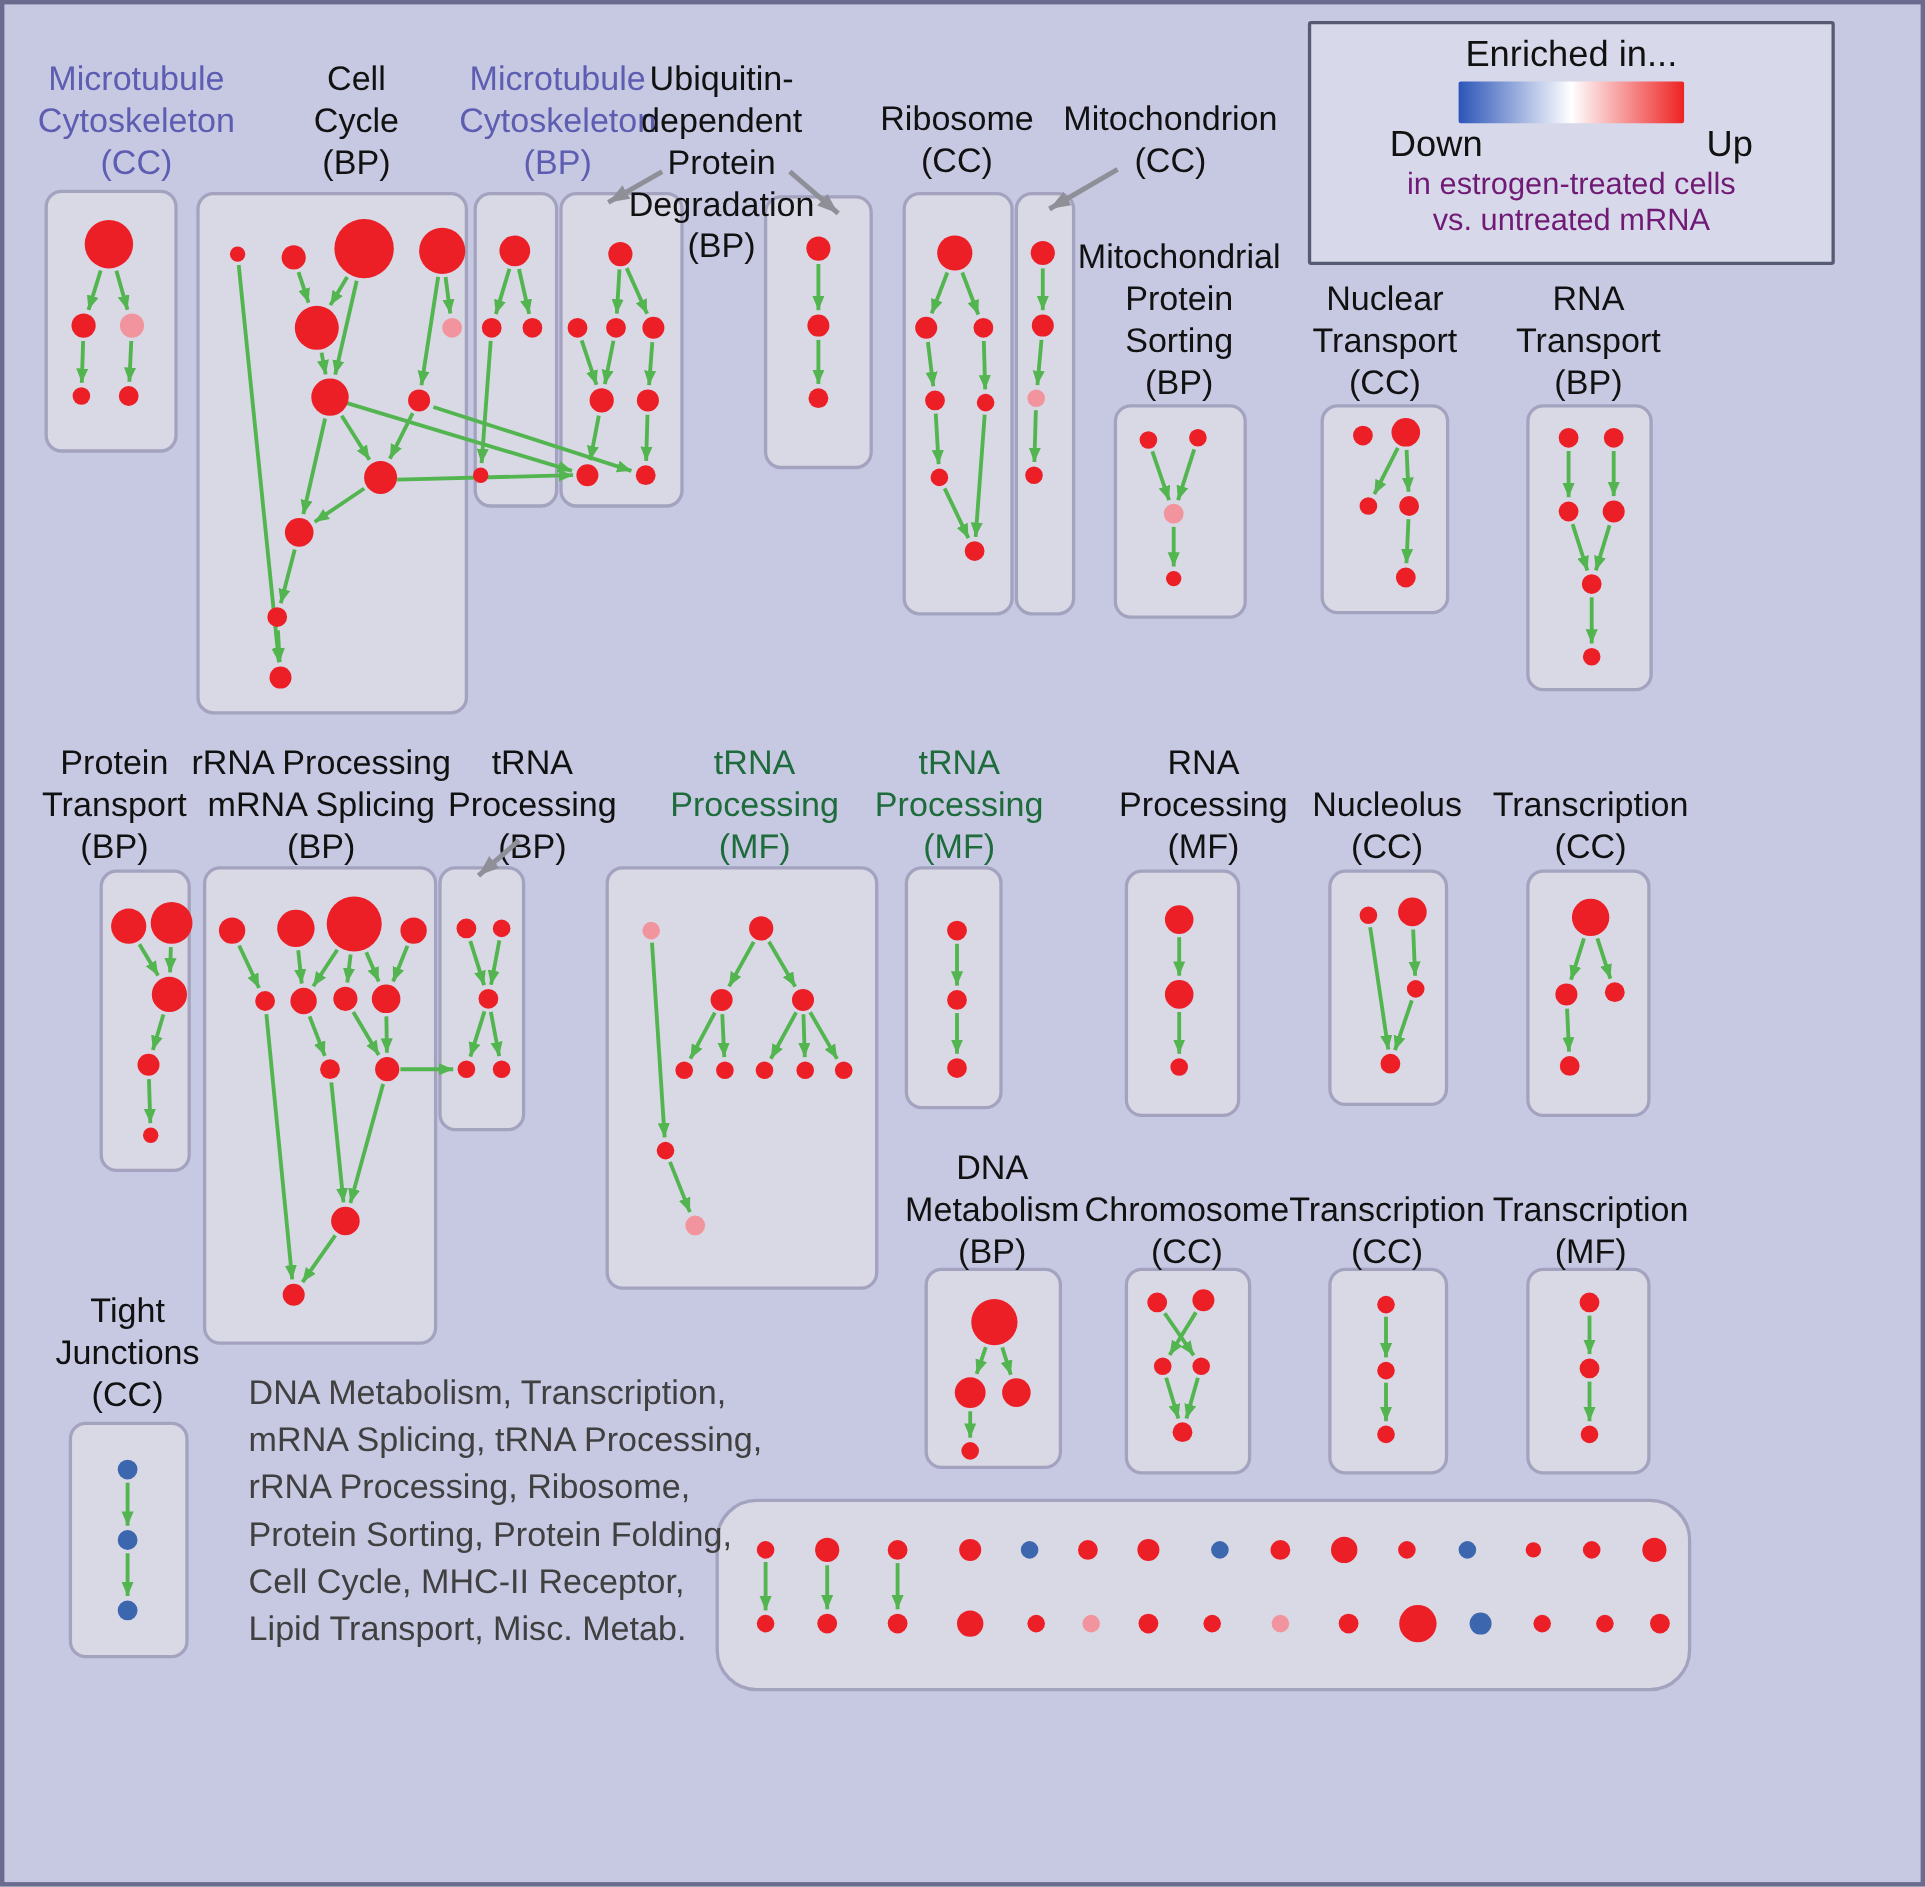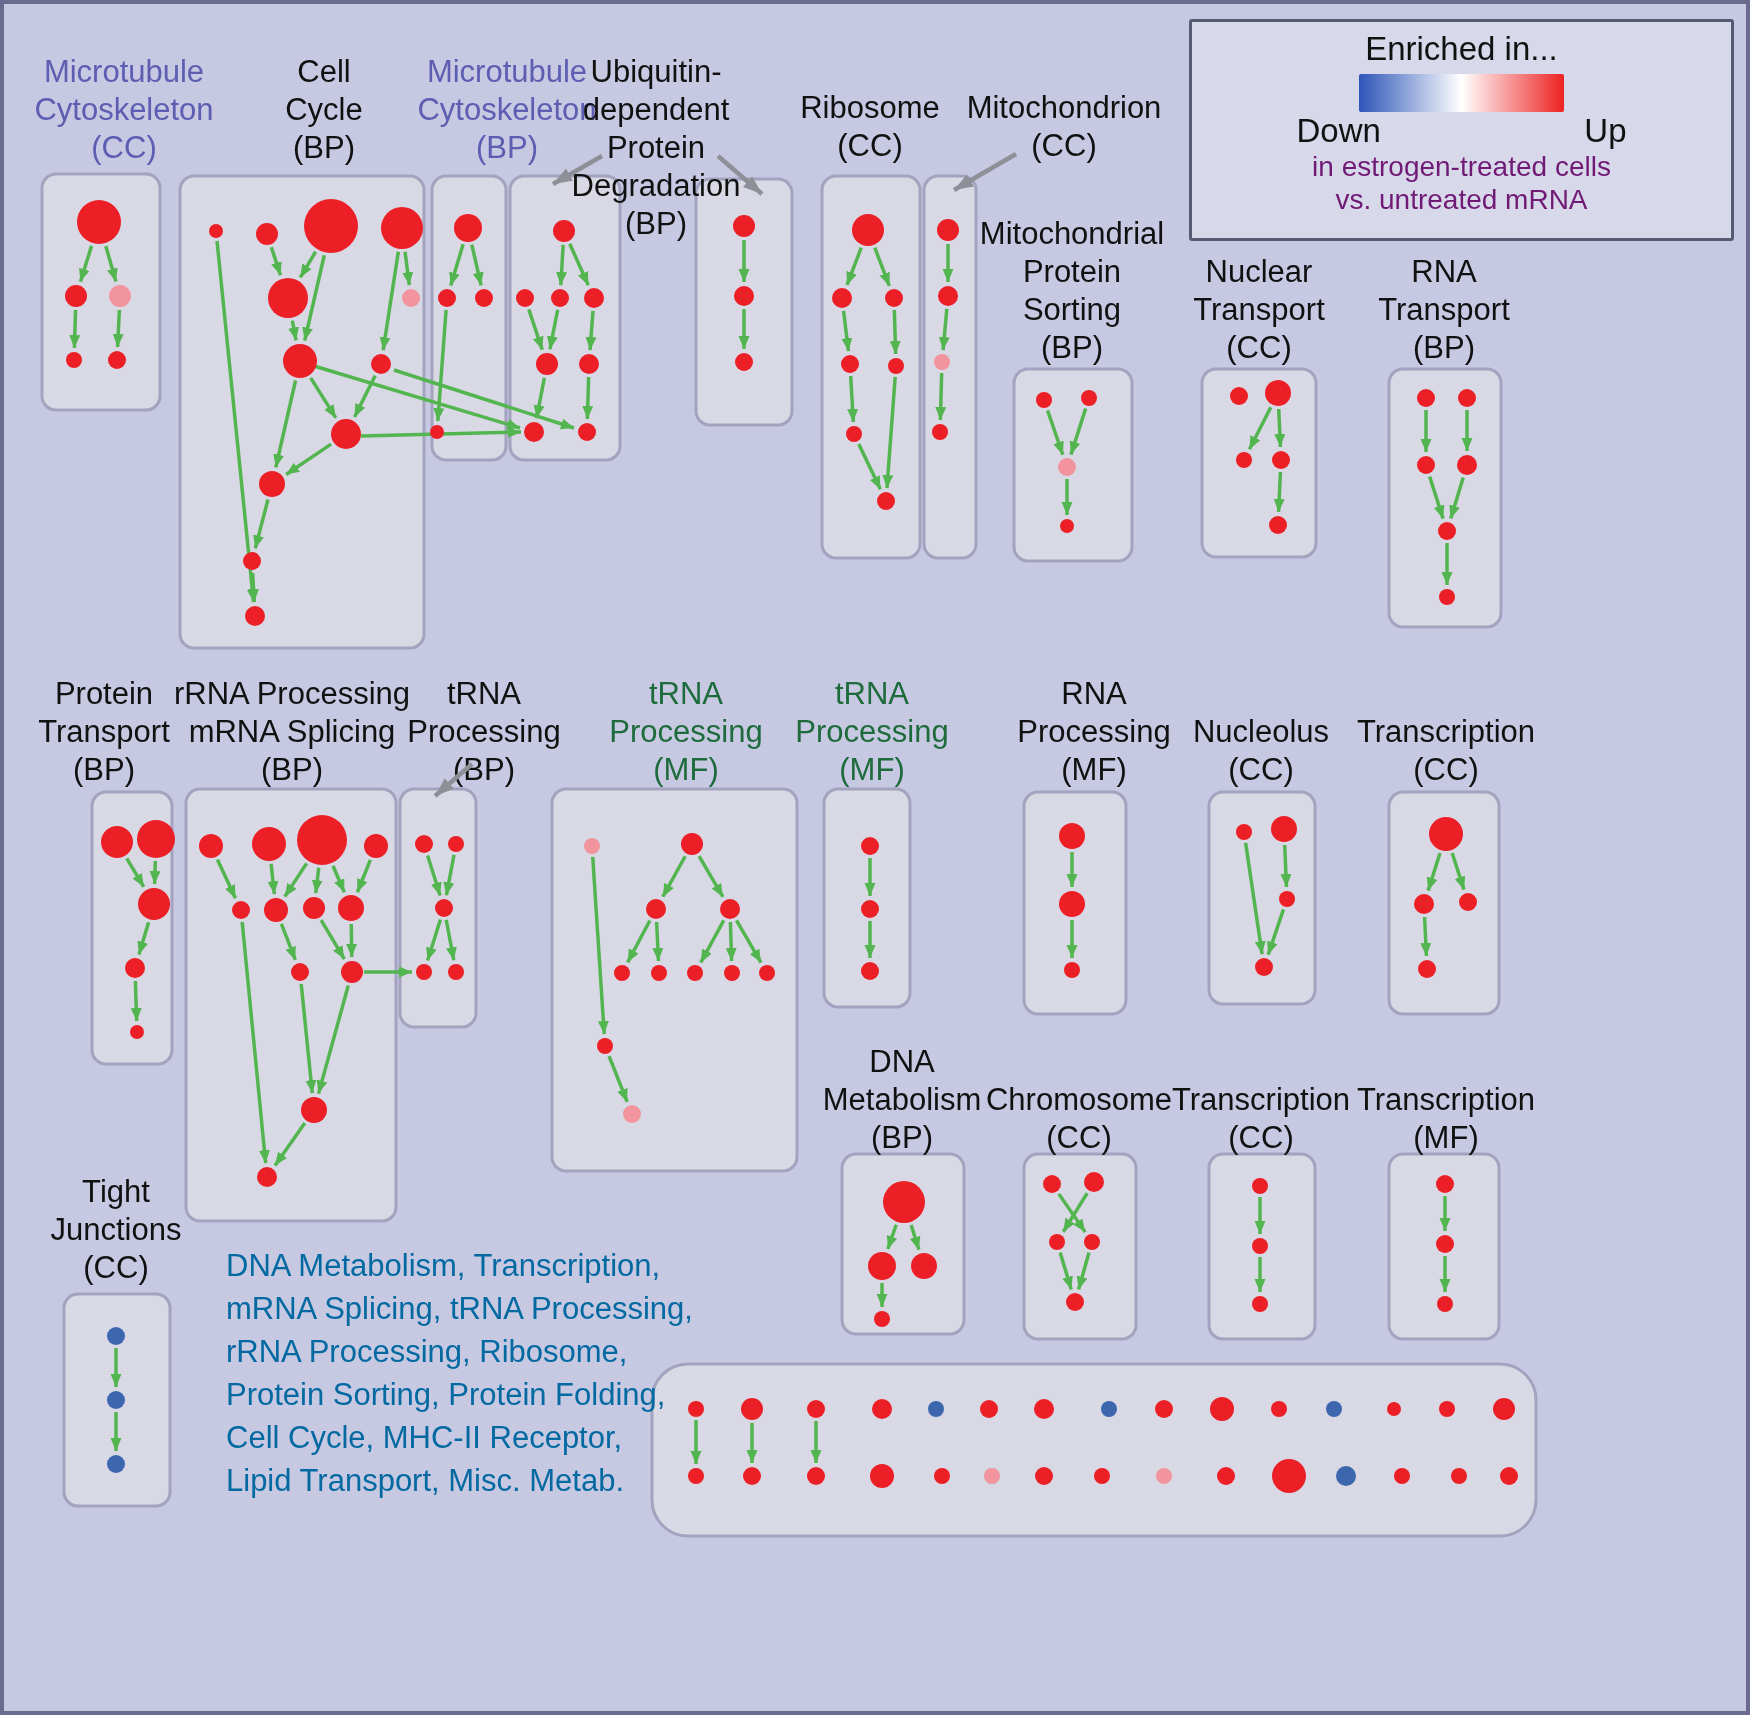--- a/index.html
+++ b/index.html
@@ -2,30 +2,30 @@
 <html><head>
 <meta charset="utf-8">
 <title>GO Enrichment Network Figure</title>
 <style>
   html,body{margin:0;padding:0;}
   body{width:1750px;height:1715px;position:relative;background:#ffffff;
        font-family:"Liberation Sans", sans-serif;}
   #canvas{position:absolute;left:0;top:0;width:1750px;height:1715px;
           background:#c7c8e2;border:4px solid #6b6b90;box-sizing:border-box;overflow:hidden;text-decoration:underline;}
   #net{position:absolute;left:0;top:0;}
-  #legend{position:absolute;left:1185px;top:15px;width:545px;height:222px;
+  #legend{position:absolute;left:1185px;top:15px;width:479px;height:222px;
           background:#d7d8ea;border:3px solid #565b73;box-sizing:border-box;
           text-align:center;border-radius:3px;}
   #legend .title{font-size:33px;color:#111;margin-top:8px;}
   #legend .bar{width:205px;height:38px;margin:6px auto 0 auto;border-radius:2px;}
   #legend .du{display:flex;justify-content:space-between;width:330px;margin:0 auto;
               font-size:33px;color:#111;gap:21px;}
   #legend .sub{font-size:28px;color:#701a75;line-height:33px;}
   #misc-note{position:absolute;left:222px;top:1240px;width:480px;font-size:31px;
-             line-height:43px;color:#0369a1;white-space:pre-line;}
+             line-height:43px;color:#404040;white-space:pre-line;}
 </style>
 </head>
 <body>
 
 <div id="canvas" style="background: rgb(199, 200, 226); border-color: rgb(107, 107, 144);">
 
   <svg id="net" width="1750" height="1715" viewBox="0 0 1750 1715">
       <defs>
         <marker id="ah-green" markerWidth="17" markerHeight="15" refX="13" refY="5.5" orient="auto" markerUnits="userSpaceOnUse">
           <path d="M0,0 L13,5.5 L0,11 Z" fill="#53b54f"></path>

